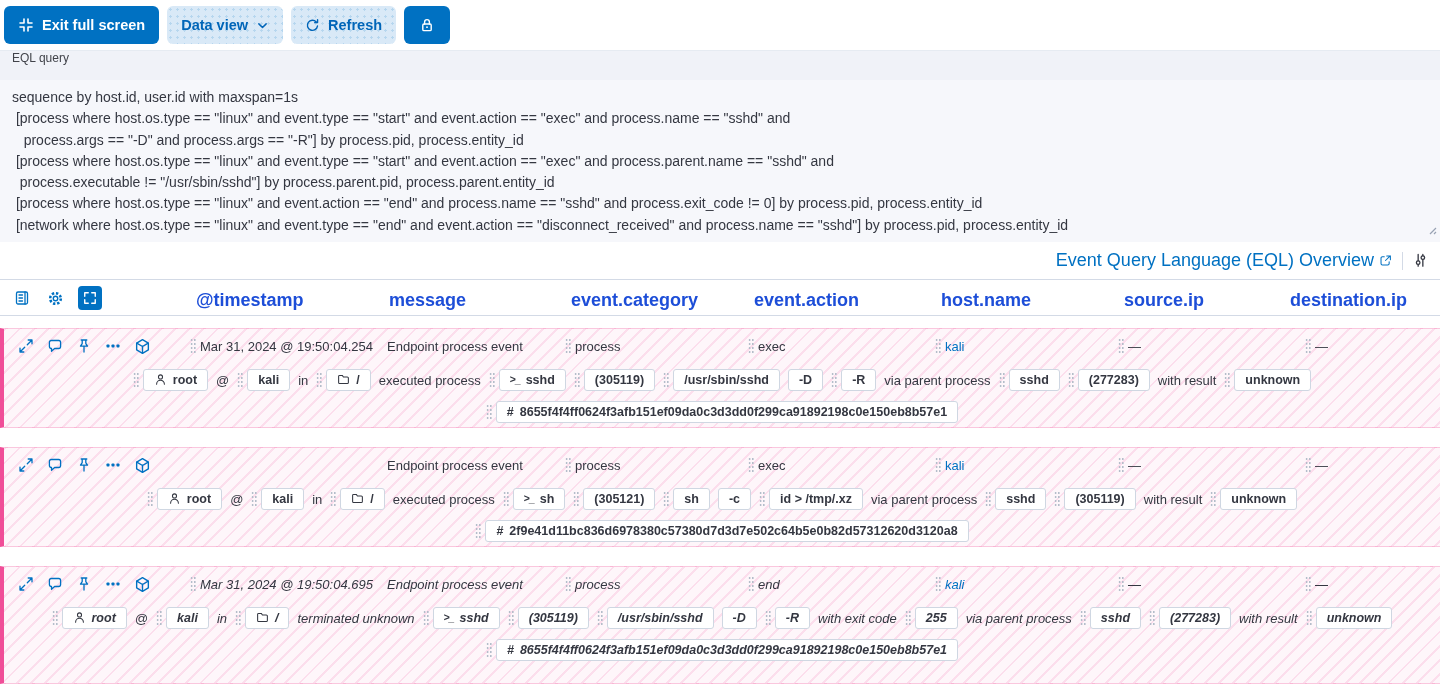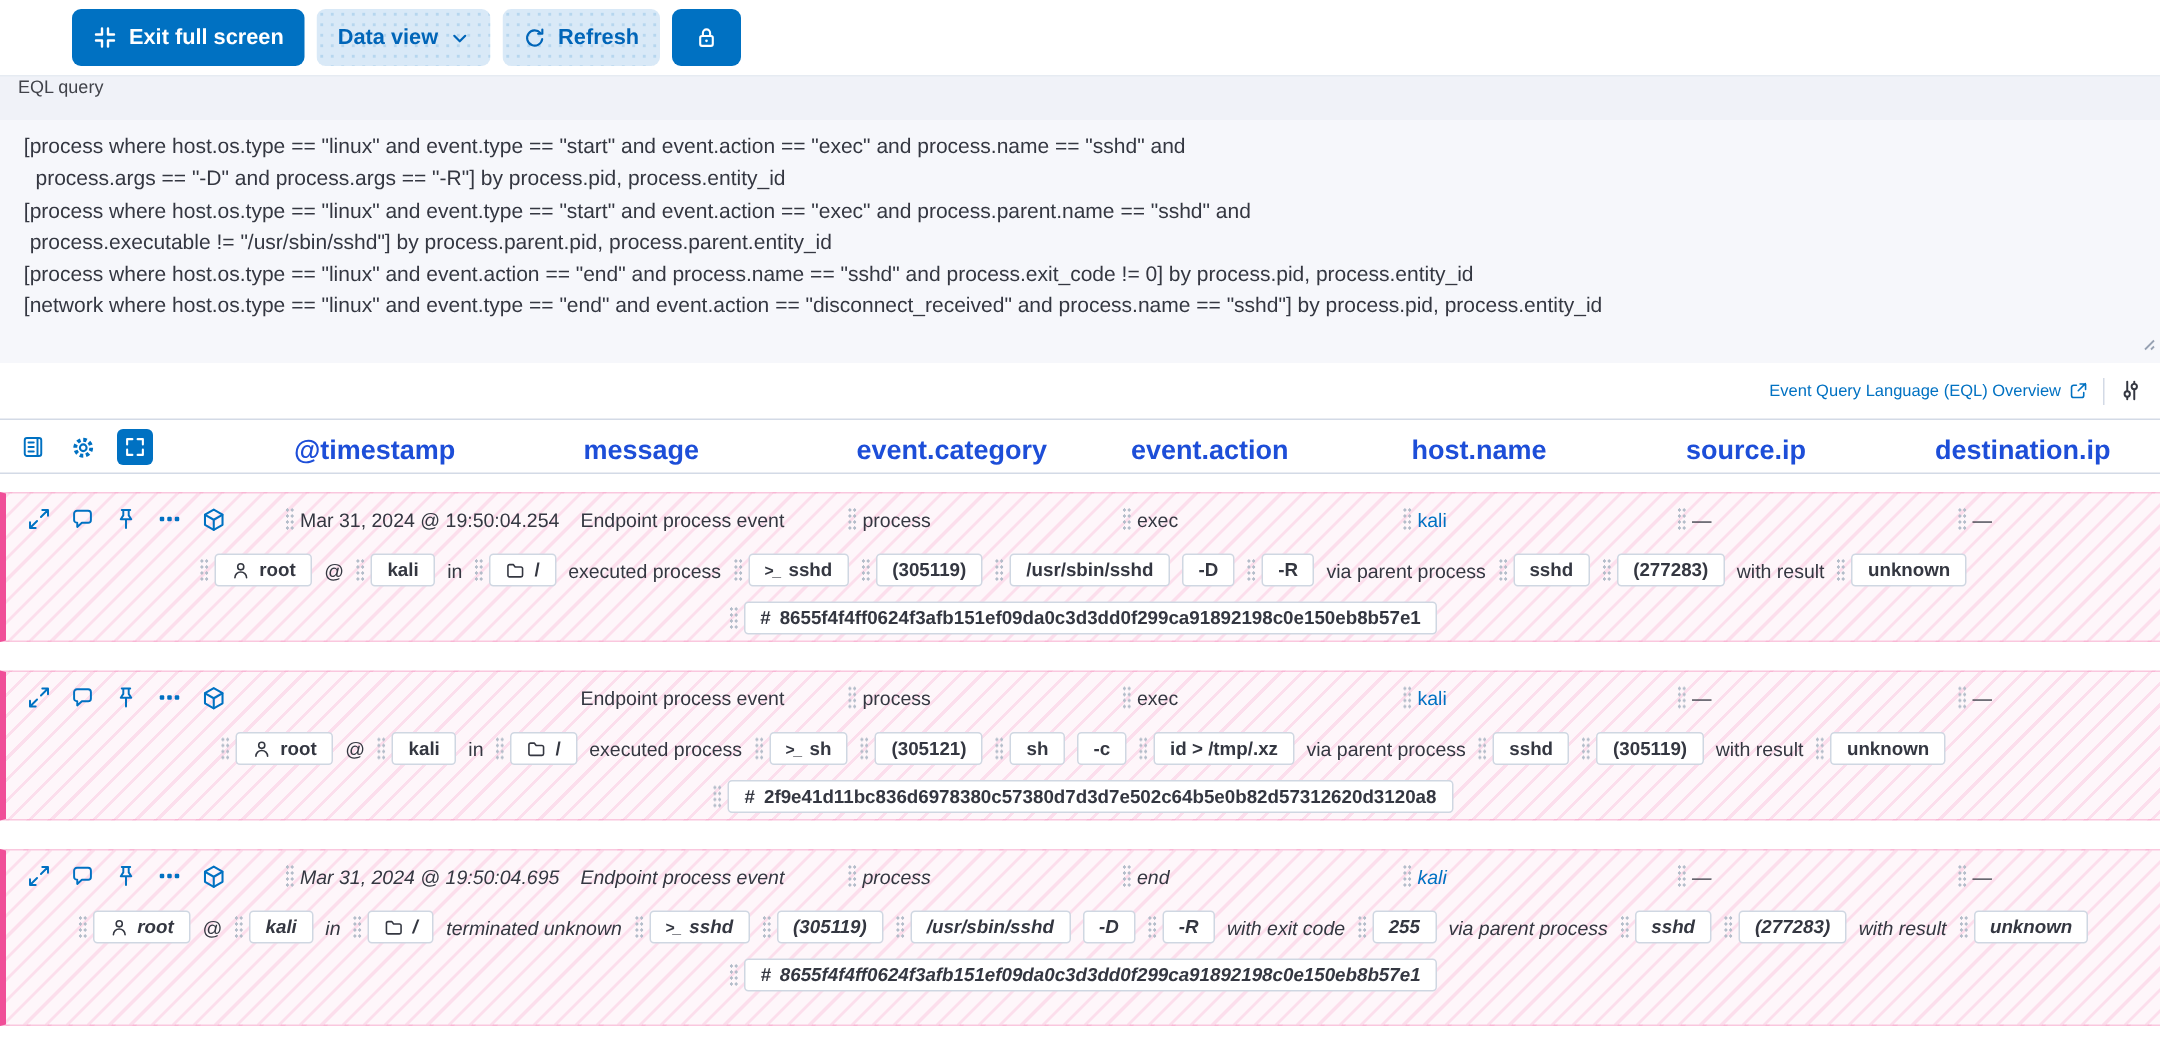--- a/index.html
+++ b/index.html
@@ -1,20 +1,20 @@
 <!DOCTYPE html>
 <html><head>
 <meta charset="utf-8">
 <style>
   * { margin:0; padding:0; box-sizing:border-box; }
   html,body { width:1440px; height:695px; overflow:hidden; background:#fff;
     font-family:"Liberation Sans", sans-serif; color:#343741; }
 
   
-  .toolbar { display:flex; align-items:center; gap:8px; height:50px; padding:6px 0 6px 4px;margin-left:44px; }
+  .toolbar { display:flex; align-items:center; gap:8px; height:50px; padding:6px 0 6px 4px; }
   .btn { height:38px; border:none; border-radius:6px; display:inline-flex; align-items:center;
     gap:8px; padding:0 14px; font-family:inherit; font-size:14.5px; font-weight:bold; cursor:pointer; }
   .btn-primary { background:#0071c2; color:#fff; }
   .btn-light { color:#0065b8; background-color:#d9e9f7;
     background-image:radial-gradient(rgba(0,113,194,0.16) 1px, transparent 1.2px);
     background-size:7px 7px; }
   .datepicker { flex:1; height:40px; border:1px solid #d3dae6; border-radius:6px;
     display:flex; align-items:stretch; background:#fff; overflow:hidden; }
   .dp-toggle { width:56px; background:#e9edf4; display:flex; align-items:center;
     justify-content:center; gap:3px; cursor:pointer; }
@@ -24,21 +24,21 @@
 
   
   .query-header { height:30px; background:#f0f2f8; border-top:1px solid #e6ebf2;
     display:flex; align-items:flex-start; padding:0 12px; font-size:12px; color:#41434a; }
   .query-body { height:162px; background:#f6f7fb; padding:7px 12px; position:relative; }
   .query-line { white-space:pre; font-size:14px; line-height:21.3px; color:#343741; }
   .resize-handle { position:absolute; right:3px; bottom:3px; color:#98a2b3; }
   .query-footer { height:38px; background:#fff; border-bottom:1px solid #d3dae6;
     display:flex; align-items:center; justify-content:flex-end; gap:10px; padding:0 12px; }
   .docs-link { display:inline-flex; align-items:center; gap:5px; color:#0071c2;
-    font-size:11px; text-decoration:none; cursor:pointer;text-align:right; }
+    font-size:18px; text-decoration:none; cursor:pointer;text-align:right; }
   .vdiv { width:1px; height:18px; background:#d3dae6; }
 
   
   .table-header { height:36px; position:relative; border-bottom:1px solid #d3dae6; }
   .header-actions { position:absolute; left:12px; top:6px; display:flex; gap:13px; align-items:center; }
   .hdr-iconbtn { width:20px; height:20px; display:flex; align-items:center; justify-content:center;
     color:#0071c2; cursor:pointer; background:none; border:none; padding:0; }
   .hdr-iconbtn.active { width:24px; height:24px; background:#0071c2; border-radius:4px; color:#fff; }
   .header-col { position:absolute; top:10px; font-size:18px; font-weight:bold; color:#1d4ed8; cursor:pointer; }
 
@@ -52,21 +52,21 @@
   .row-line1 { height:34px; position:relative; display:flex; align-items:center; }
   .row-actions { display:flex; align-items:center; gap:13px; padding-left:14px; }
   .row-iconbtn { width:16px; height:16px; color:#0071c2; background:none; border:none;
     padding:0; cursor:pointer; display:flex; align-items:center; justify-content:center; }
   .cell { position:absolute; top:0; height:34px; display:flex; align-items:center; gap:4px; font-size:13px; }
   .cell .link { color:#0071c2; cursor:pointer; }
   .row-line2 { height:34px; display:flex; align-items:center; justify-content:center; gap:8px;
     font-size:13px; }
   .row-line3 { height:30px; display:flex; align-items:center; justify-content:center; gap:4px; }
   .seg-text { color:#343741; }
-  .badge { display:inline-flex; align-items:flex-end; gap:6px; background:#fff;
+  .badge { display:inline-flex; align-items:flex-start; gap:6px; background:#fff;
     border:1px solid #cfd7e2; border-radius:3px; padding:3px 10px; font-size:12.5px;
     font-weight:bold; color:#343741; white-space:nowrap; cursor:grab; }
   .badge svg { flex:none; }
   .term-glyph { font-weight:bold; font-size:10.5px; letter-spacing:-1px; color:#343741; }
   .hash-glyph { font-weight:bold; font-size:12.5px; color:#343741; }
   .grip { width:6px; height:16px; flex:none;
     background-image:radial-gradient(circle, #b4bdca 1px, transparent 1.15px);
     background-size:3.2px 4px; cursor:grab; }
 </style>
 </head>
@@ -111,20 +111,21 @@
         </svg>
     </span>
   </button>
 </div>
 
 <div class="query-panel">
   <div class="query-header">
     <span>EQL query</span>
   </div>
   <div class="query-body" id="query-body">
+    <div class="query-line">sequence by host.id, user.id with maxspan=1s</div>
       <div class="query-line"> [process where host.os.type == "linux" and event.type == "start" and event.action == "exec" and process.name == "sshd" and</div>
       <div class="query-line">   process.args == "-D" and process.args == "-R"] by process.pid, process.entity_id</div>
       <div class="query-line"> [process where host.os.type == "linux" and event.type == "start" and event.action == "exec" and process.parent.name == "sshd" and</div>
       <div class="query-line">  process.executable != "/usr/sbin/sshd"] by process.parent.pid, process.parent.entity_id</div>
       <div class="query-line"> [process where host.os.type == "linux" and event.action == "end" and process.name == "sshd" and process.exit_code != 0] by process.pid, process.entity_id</div>
       <div class="query-line"> [network where host.os.type == "linux" and event.type == "end" and event.action == "disconnect_received" and process.name == "sshd"] by process.pid, process.entity_id</div>
       <span class="resize-handle">
       <svg width="10" height="10" viewBox="0 0 10 10" stroke="#98a2b3" stroke-width="1.2">
           <path d="M9 3L3 9M9 7L7 9"></path>
         </svg>

